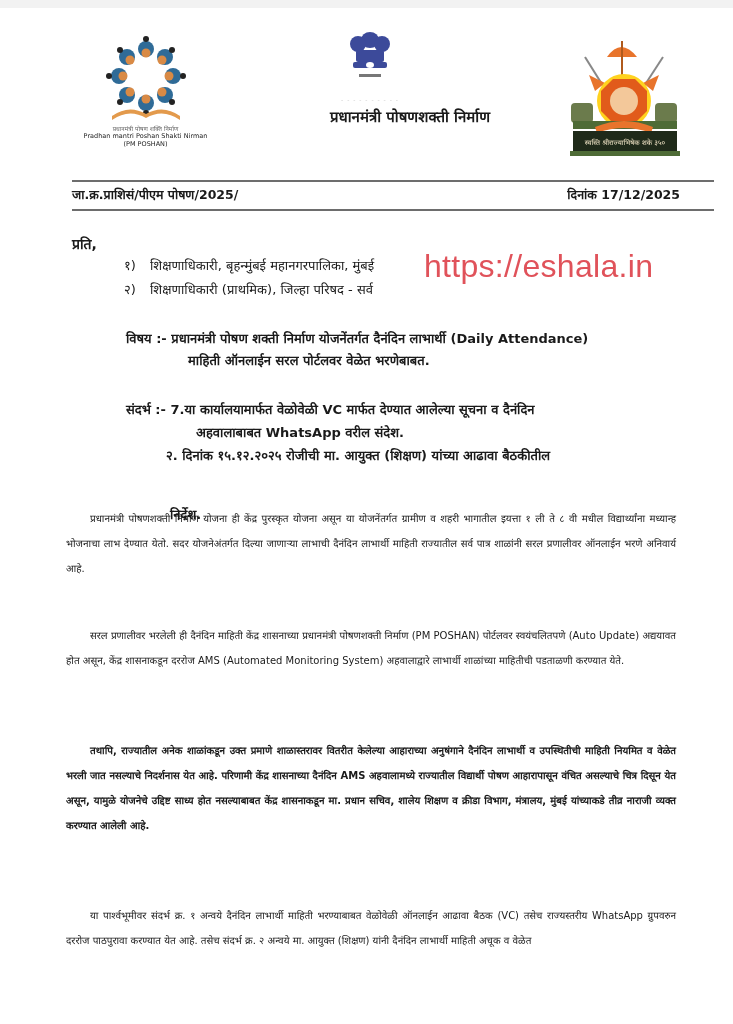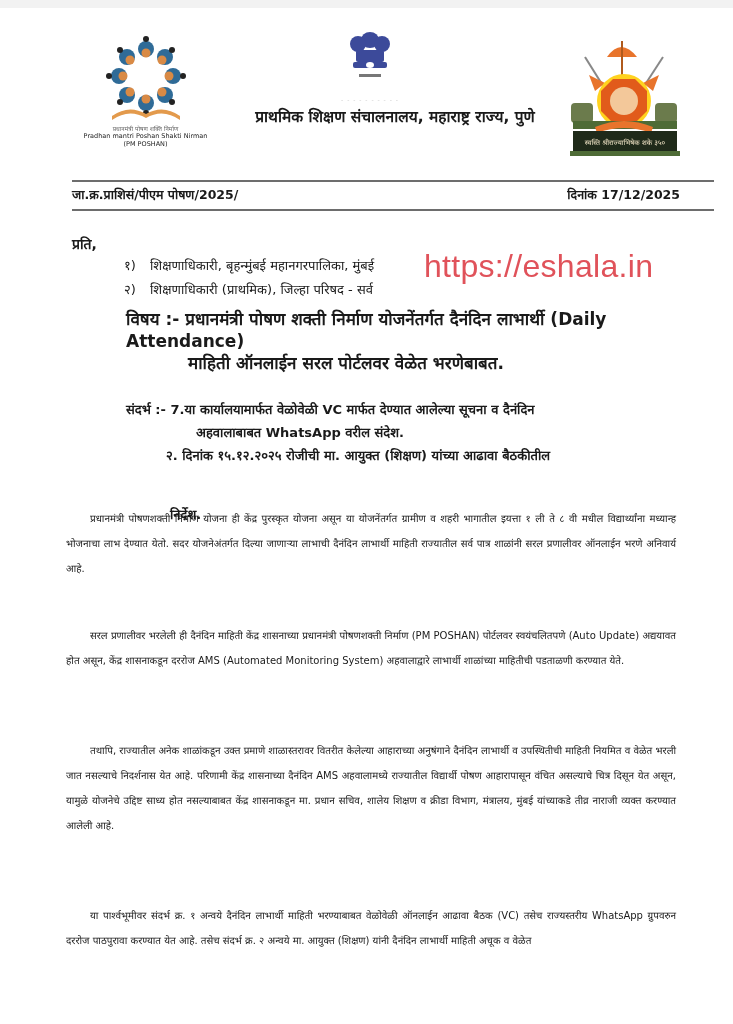--- a/index.html
+++ b/index.html
@@ -18,21 +18,21 @@
   .org-title { position: absolute; left: 200px; top: 106px; width: 420px; text-align: center; }
   .org-title .l1 { font-size: 15px; font-weight: bold; line-height: 22px; }
   .org-title .l2 { font-size: 15.5px; font-weight: bold; line-height: 22px; margin-left: -30px; }
   .rule { position: absolute; left: 72px; width: 642px; height: 2px; background: #6d6d6d; }
   .ref-row { position: absolute; left: 72px; top: 186px; width: 640px; font-size: 12.5px; font-weight: bold; }
   .ref-row .date { position: absolute; right: 32px; top: 0; }
   .prati { position: absolute; left: 72px; top: 234px; font-size: 14px; font-weight: bold; }
   .addr { position: absolute; left: 88px; font-size: 13px; line-height: 20px; margin-left: 36px; }
   .addr .num { display: inline-block; width: 26px; }
   .watermark { position: absolute; left: 424px; top: 248px; font-family: "Liberation Sans", sans-serif; font-size: 32px; color: #e0525a; letter-spacing: 0.3px; }
-  .subject { position: absolute; left: 126px; top: 308px; font-size: 17px; font-weight: bold; line-height: 22px; width: 560px; }
+  .subject { position: absolute; left: 126px; top: 328px; font-size: 13px; font-weight: bold; line-height: 22px; width: 560px; }
   .subject .cont { padding-left: 62px; }
   .sandarbh { position: absolute; left: 126px; top: 398px; font-size: 13px; font-weight: bold; line-height: 23px; width: 560px; }
   .sandarbh .c1 { padding-left: 70px; }
   .sandarbh .i2 { padding-left: 40px; }
   .sandarbh .c2 { padding-left: 44px; margin-top: 36px; }
   .para { position: absolute; left: 66px; width: 610px; font-size: 10px; line-height: 25px; text-align: justify; }
   .para .indent { display: inline-block; width: 24px; }
 </style>
 </head>
 <body>
@@ -111,21 +111,21 @@
     <rect x="100" y="68" width="22" height="20" rx="4" fill="#6b7b4c"></rect>
     <rect x="18" y="86" width="104" height="8" fill="#4e6b36"></rect>
     <path d="M40 92 Q69 80 98 92 L96 98 Q69 88 42 98 Z" fill="#e8742c"></path>
     <rect x="18" y="96" width="104" height="20" fill="#1f2a1a"></rect>
     <rect x="15" y="116" width="110" height="5" fill="#4e6b36"></rect>
     <text x="70" y="110" font-size="7" fill="#f3e6c8" text-anchor="middle" font-family="DejaVu Sans, sans-serif">स्वस्ति श्रीराज्याभिषेक शके ३५०</text>
   </svg>
 </div>
 
 <div class="org-title">
-  <div class="l2">प्राथमिक शिक्षण संचालनालय, महाराष्ट्र राज्य, पुणे</div>
+  <div class="l1">प्रधानमंत्री पोषणशक्ती निर्माण</div>
 </div>
 
 <div class="rule" style="top:180px;"></div>
 <div class="ref-row">
   <span>जा.क्र.प्राशिसं/पीएम पोषण/2025/</span>
   <span class="date">दिनांक 17/12/2025</span>
 </div>
 <div class="rule" style="top:209px;"></div>
 
 <div class="prati">प्रति,</div>
@@ -149,18 +149,18 @@
   <div class="i2">२. दिनांक १५.१२.२०२५ रोजीची मा. आयुक्त (शिक्षण)  यांच्या आढावा बैठकीतील</div>
   <div class="c2">निर्देश.</div>
 </div>
 
 <div class="para" style="top:506px;">
   <span class="indent"></span><span>प्रधानमंत्री पोषणशक्ती निर्माण योजना ही केंद्र पुरस्कृत योजना असून या योजनेंतर्गत ग्रामीण व शहरी भागातील इयत्ता १ ली ते ८ वी मधील विद्यार्थ्यांना मध्यान्ह भोजनाचा लाभ देण्यात येतो. सदर योजनेअंतर्गत दिल्या जाणाऱ्या लाभाची दैनंदिन लाभार्थी माहिती राज्यातील सर्व पात्र शाळांनी सरल प्रणालीवर ऑनलाईन भरणे अनिवार्य आहे.</span>
 </div>
 <div class="para" style="top:623px;">
   <span class="indent"></span><span>सरल प्रणालीवर भरलेली ही दैनंदिन माहिती केंद्र शासनाच्या प्रधानमंत्री पोषणशक्ती निर्माण (PM POSHAN) पोर्टलवर स्वयंचलितपणे (Auto Update) अद्ययावत होत असून, केंद्र शासनाकडून दररोज AMS (Automated Monitoring System) अहवालाद्वारे लाभार्थी शाळांच्या माहितीची पडताळणी करण्यात येते.</span>
 </div>
-<div class="para" style="top:738px;">
+<div class="para" style="top:738px;font-weight:bold;">
   <span class="indent"></span><span>तथापि, राज्यातील अनेक शाळांकडून उक्त प्रमाणे शाळास्तरावर वितरीत केलेल्या आहाराच्या अनुषंगाने दैनंदिन लाभार्थी व उपस्थितीची माहिती नियमित व वेळेत भरली जात नसल्याचे निदर्शनास येत आहे. परिणामी केंद्र शासनाच्या दैनंदिन AMS अहवालामध्ये राज्यातील विद्यार्थी पोषण आहारापासून वंचित असल्याचे चित्र दिसून येत असून, यामुळे योजनेचे उद्दिष्ट साध्य होत नसल्याबाबत केंद्र शासनाकडून मा. प्रधान सचिव, शालेय शिक्षण व क्रीडा विभाग, मंत्रालय, मुंबई यांच्याकडे तीव्र नाराजी व्यक्त करण्यात आलेली आहे.</span>
 </div>
 <div class="para" style="top:903px;">
   <span class="indent"></span><span>या पार्श्वभूमीवर संदर्भ क्र. १ अन्वये दैनंदिन लाभार्थी माहिती भरण्याबाबत वेळोवेळी ऑनलाईन आढावा बैठक (VC) तसेच राज्यस्तरीय WhatsApp ग्रुपवरुन दररोज पाठपुरावा करण्यात येत आहे. तसेच संदर्भ क्र. २ अन्वये मा. आयुक्त (शिक्षण) यांनी दैनंदिन लाभार्थी माहिती अचूक व वेळेत</span>
 </div>
 
 </body></html>

